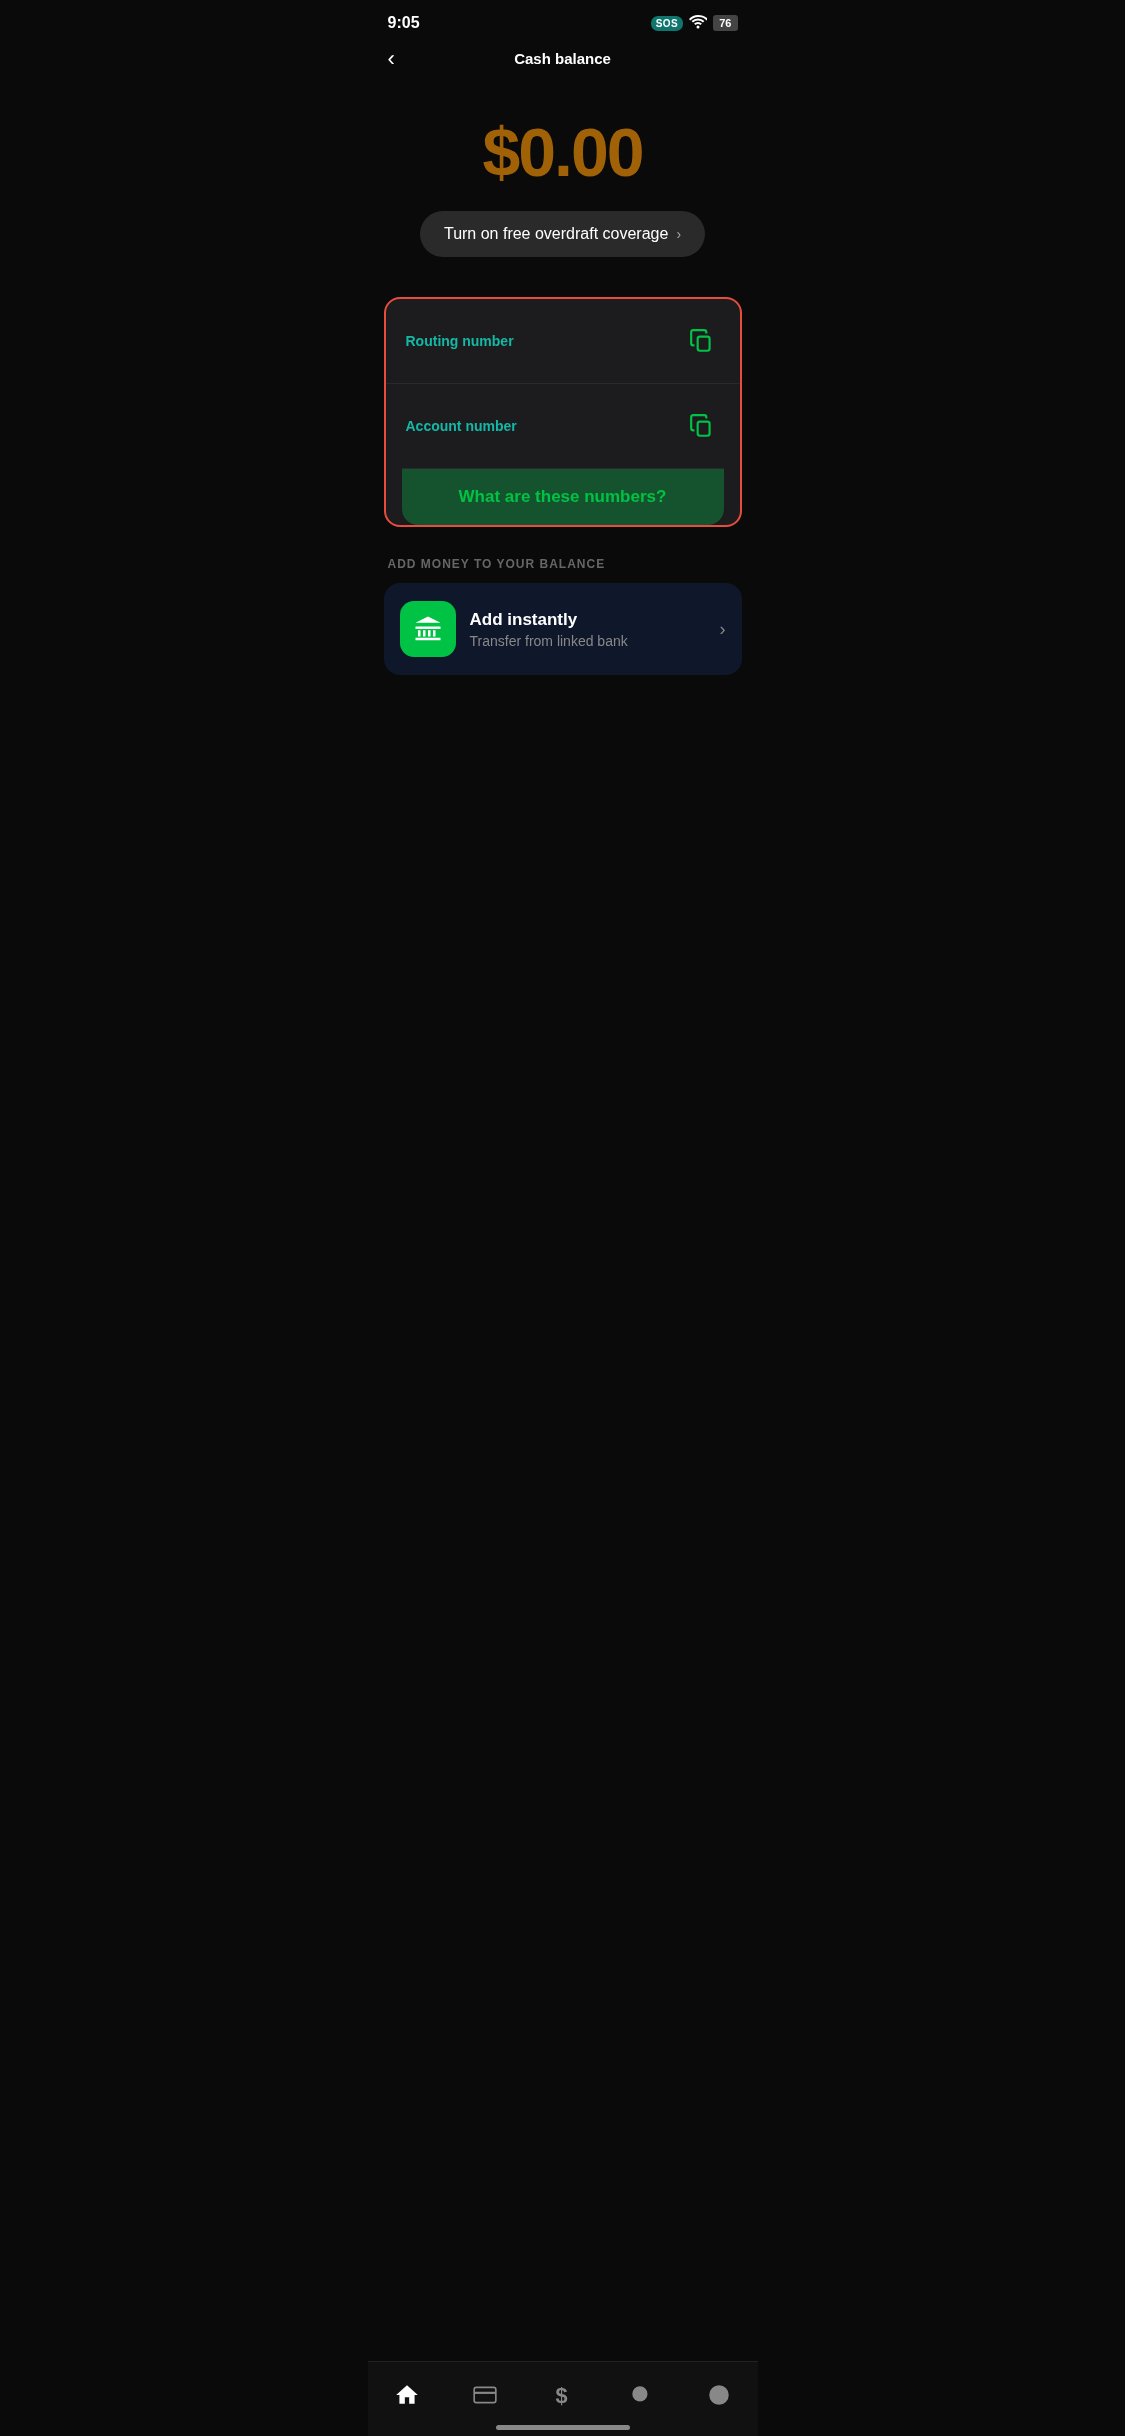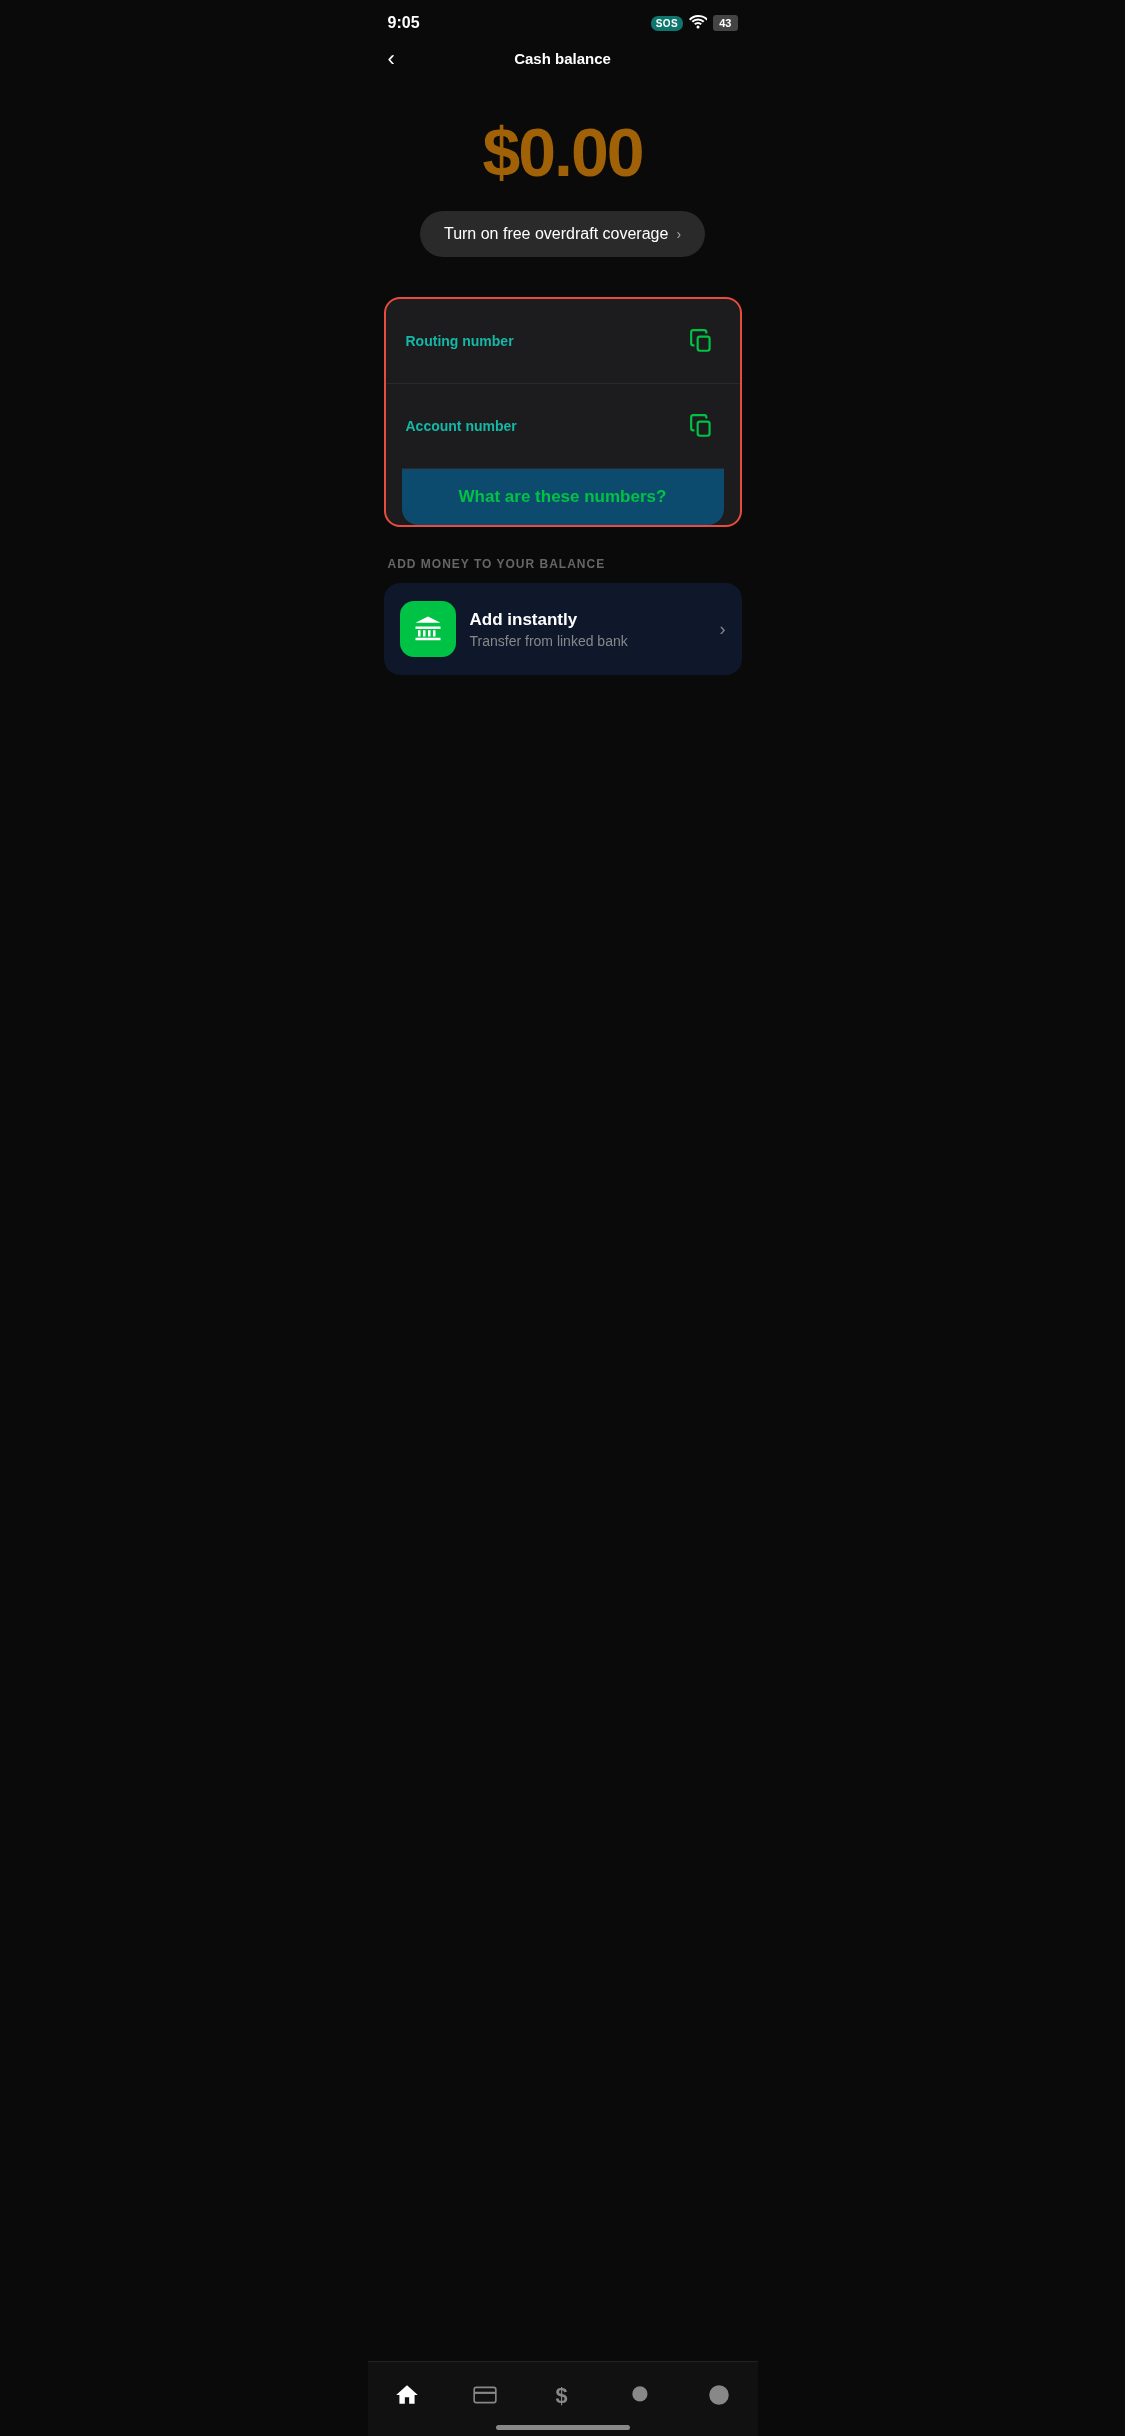--- a/index.html
+++ b/index.html
@@ -165,21 +165,21 @@
       cursor: pointer;
     }
 
     .copy-icon svg {
       width: 26px;
       height: 26px;
     }
 
     
     .what-numbers-section {
-      background: #0c4a6e;
+      background: #14532d;
       margin: 0 16px;
       border-radius: 0 0 16px 16px;
       padding: 18px 20px;
       text-align: center;
       border-top: 1px solid #2a2a2a;
     }
 
     .what-numbers-link {
       color: #00c244;
       font-size: 17px;
@@ -309,21 +309,21 @@
 
   <div class="status-bar">
     <div class="status-left">9:05</div>
     <div class="status-right">
       <span class="sos-badge">SOS</span>
       <span class="wifi-icon">
         <svg width="18" height="14" viewBox="0 0 18 14" fill="white" xmlns="http://www.w3.org/2000/svg">
           <path d="M9 10.5a1.5 1.5 0 1 1 0 3 1.5 1.5 0 0 1 0-3zm0-3.5a5.5 5.5 0 0 1 3.9 1.6l-1.4 1.4A3.5 3.5 0 0 0 9 9a3.5 3.5 0 0 0-2.5 1l-1.4-1.4A5.5 5.5 0 0 1 9 7zm0-3.5a9 9 0 0 1 6.4 2.6L14 7.5A7 7 0 0 0 9 5.5a7 7 0 0 0-5 2L2.6 6.1A9 9 0 0 1 9 3.5zm0-3.5C12.9 0 16.4 1.5 19 4l-1.4 1.4A10.5 10.5 0 0 0 9 2 10.5 10.5 0 0 0 1.4 5.4L0 4A13 13 0 0 1 9 0z"></path>
         </svg>
       </span>
-      <span class="battery-badge">43</span>
+      <span class="battery-badge">76</span>
     </div>
   </div>
 
   <div class="header">
     <div class="back-button">‹</div>
     <div class="header-title">Cash balance</div>
   </div>
 
   <div class="balance-section">
     <div class="balance-amount">$0.00</div>

